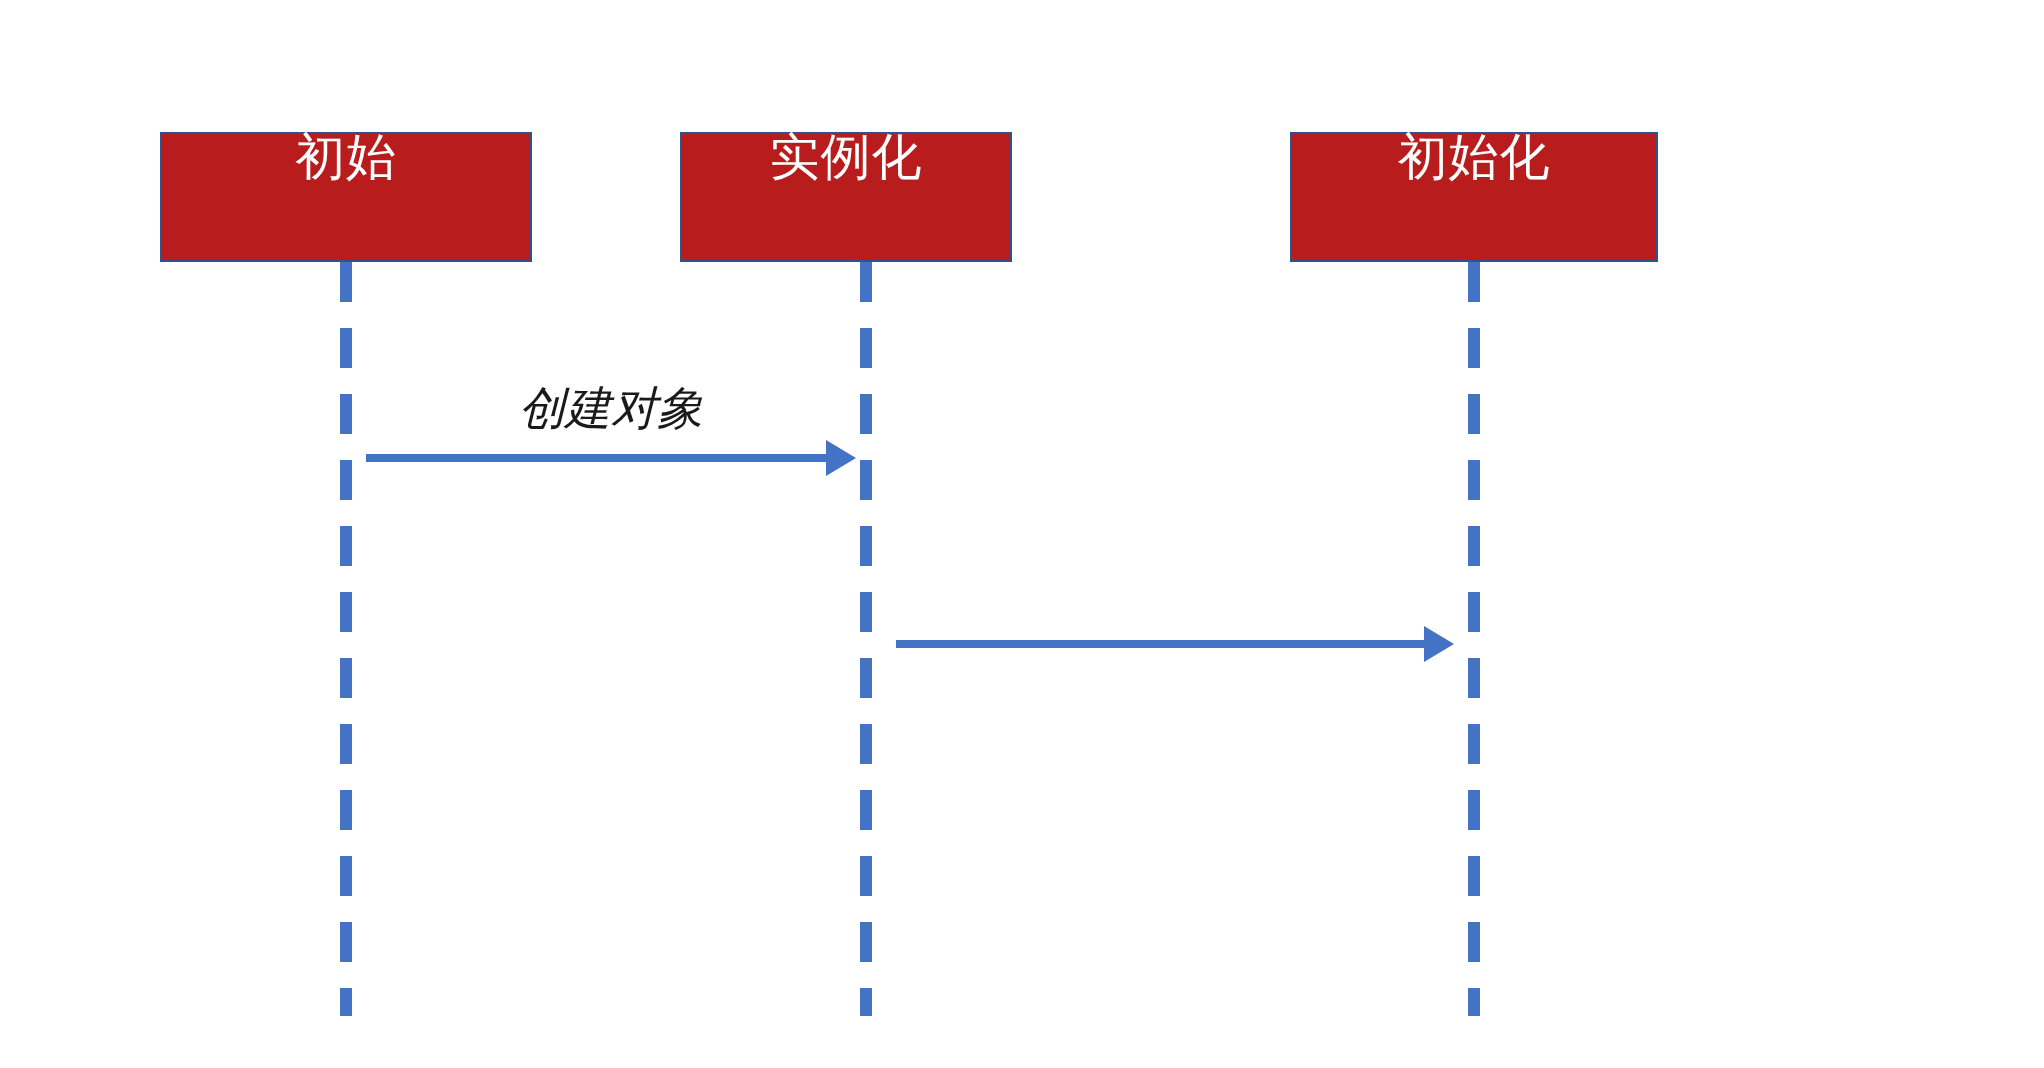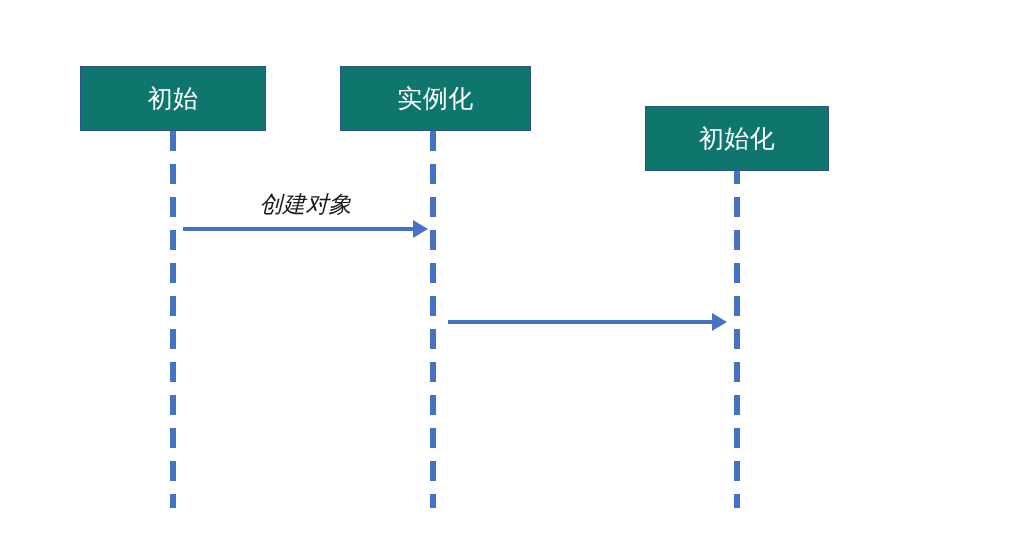--- a/index.html
+++ b/index.html
@@ -26,24 +26,24 @@
       #4472C4 20px,
       rgba(255,255,255,0) 20px,
       rgba(255,255,255,0) 33px
     );
     background-size: 100% 33px;
     background-repeat: repeat-y;
   }
   .actor-box {
     position: absolute;
     box-sizing: border-box;
-    background: #0f766e;
+    background: #b91c1c;
     border: 1px solid #2F528F;
     display: flex;
-    align-items: center;
+    align-items: flex-start;
     justify-content: center;
   }
   .actor-label {
     color: #ffffff;
     font-size: 25px;
     line-height: 1;
     letter-spacing: 0.5px;
     white-space: nowrap;
   }
   .message-line {
@@ -75,25 +75,25 @@
 <div id="canvas">
 
   <div class="lifeline" style="left:170px; top:131px; height:377px;"></div>
   <div class="lifeline" style="left:430px; top:131px; height:377px;"></div>
   <div class="lifeline" style="left:734px; top:131px; height:377px;"></div>
 
   <div class="actor-box" style="left:80px; top:66px; width:186px; height:65px;">
     <span class="actor-label">初始</span>
   </div>
 
-  <div class="actor-box" style="left:340px; top:66px; width:191px; height:65px;">
+  <div class="actor-box" style="left:340px; top:66px; width:166px; height:65px;">
     <span class="actor-label">实例化</span>
   </div>
 
-  <div class="actor-box" style="left:645px; top:66px; width:184px; height:65px;margin-top:40px;">
+  <div class="actor-box" style="left:645px; top:66px; width:184px; height:65px;">
     <span class="actor-label">初始化</span>
   </div>
 
   <div class="message-label" style="left:183px; top:193px; width:245px;">创建对象</div>
   <div class="message-line" style="left:183px; top:227px; width:230px;"></div>
   <div class="message-head" style="left:413px; top:220px;"></div>
 
   <div class="message-line" style="left:448px; top:320px; width:264px;"></div>
   <div class="message-head" style="left:712px; top:313px;"></div>
 

